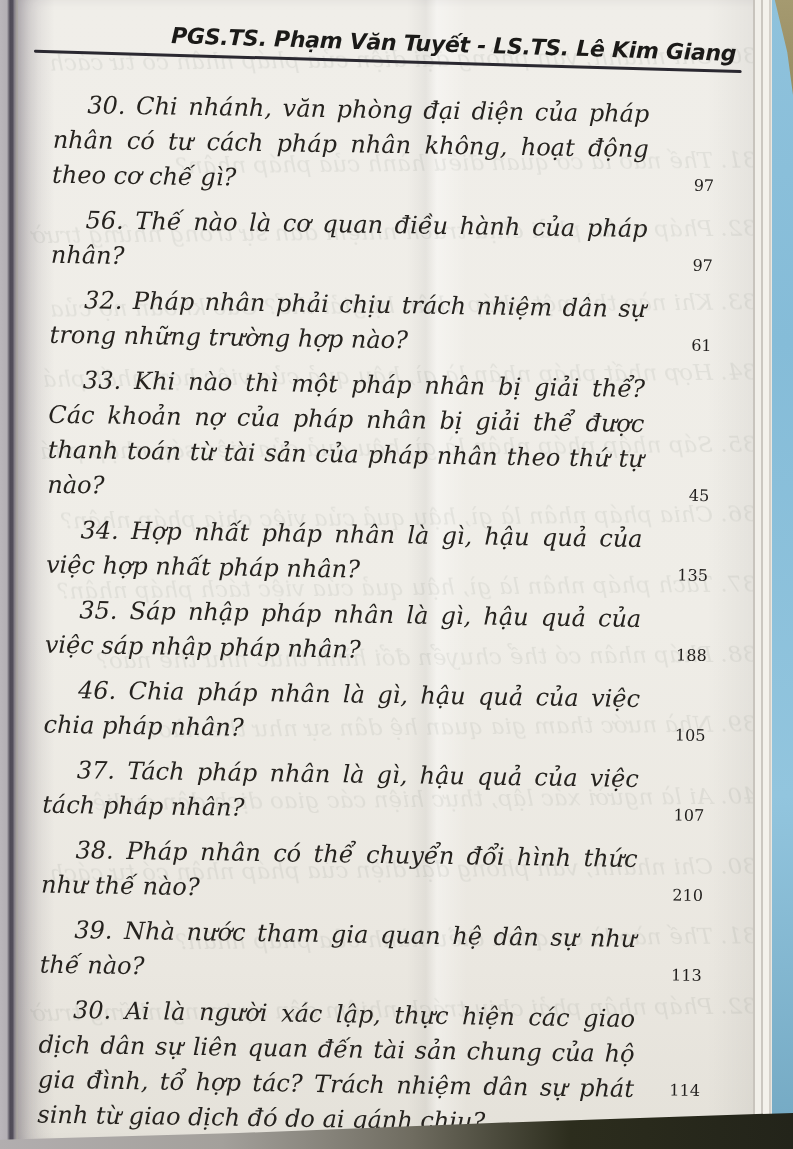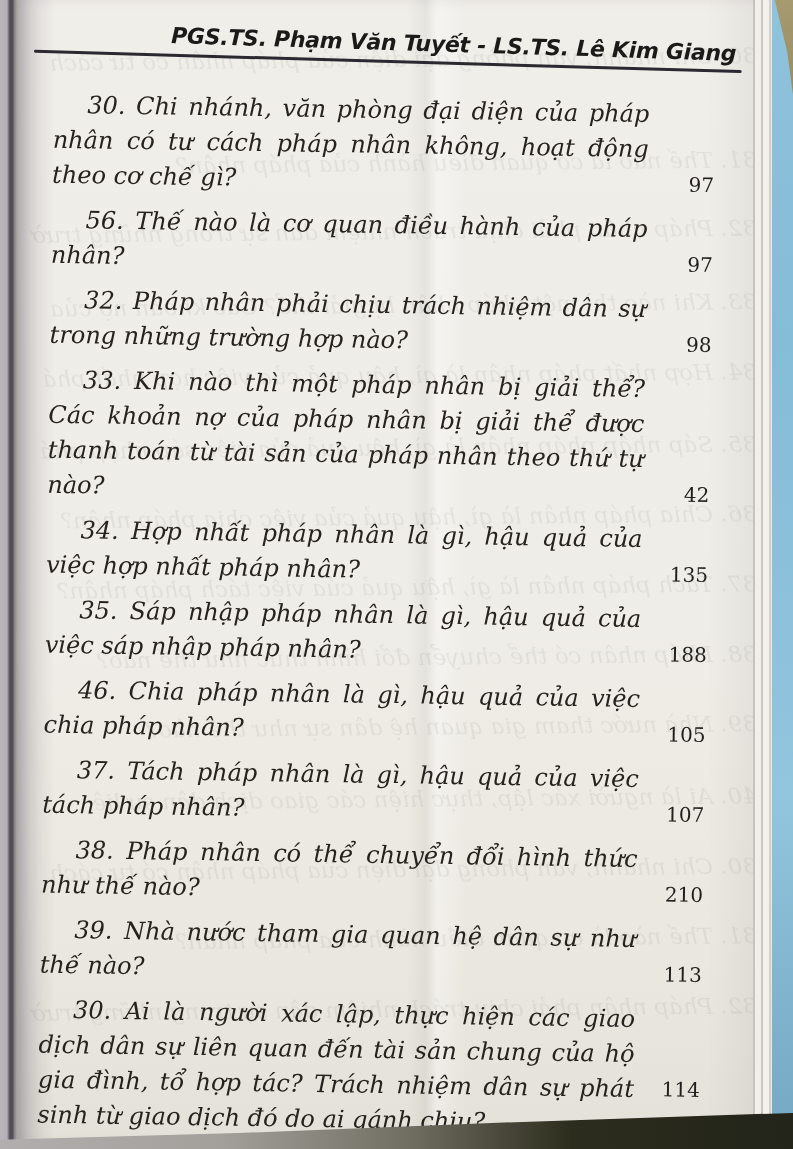--- a/index.html
+++ b/index.html
@@ -100,21 +100,21 @@
     font-style: italic;
     font-size: 24px;
     line-height: 35px;
     text-align: justify;
     text-indent: 34px;
     color: var(--ink, #26231f);
   }
   .entry-page {
     align-self: end;
     text-align: right;
-    font-size: 20px;
+    font-size: 16px;
     line-height: 35px;
     font-style: normal;
     color: #211f1d;
   }
   .entry:last-child .entry-page { margin-bottom: 35px; }
 
   .page-footer {
     margin-top: 14px;
     text-align: right;
     padding-right: 12px;
@@ -156,26 +156,26 @@
     <div class="entry-page">97</div>
   </div>
 
   <div class="entry">
     <p class="entry-text"><span class="e-num">56.</span><span class="e-body"> Thế nào là cơ quan điều hành của pháp nhân?</span></p>
     <div class="entry-page">97</div>
   </div>
 
   <div class="entry">
     <p class="entry-text"><span class="e-num">32.</span><span class="e-body"> Pháp nhân phải chịu trách nhiệm dân sự trong những trường hợp nào?</span></p>
-    <div class="entry-page">98</div>
+    <div class="entry-page">61</div>
   </div>
 
   <div class="entry">
     <p class="entry-text"><span class="e-num">33.</span><span class="e-body"> Khi nào thì một pháp nhân bị giải thể? Các khoản nợ của pháp nhân bị giải thể được thanh toán từ tài sản của pháp nhân theo thứ tự nào?</span></p>
-    <div class="entry-page">42</div>
+    <div class="entry-page">45</div>
   </div>
 
   <div class="entry">
     <p class="entry-text"><span class="e-num">34.</span><span class="e-body"> Hợp nhất pháp nhân là gì, hậu quả của việc hợp nhất pháp nhân?</span></p>
     <div class="entry-page">135</div>
   </div>
 
   <div class="entry">
     <p class="entry-text"><span class="e-num">35.</span><span class="e-body"> Sáp nhập pháp nhân là gì, hậu quả của việc sáp nhập pháp nhân?</span></p>
     <div class="entry-page">188</div>

